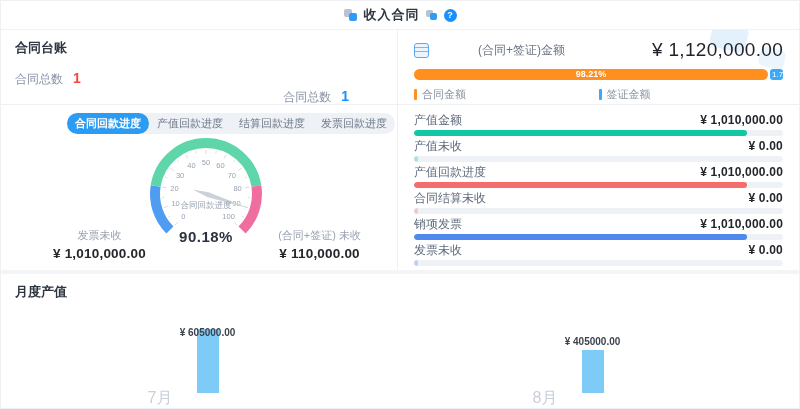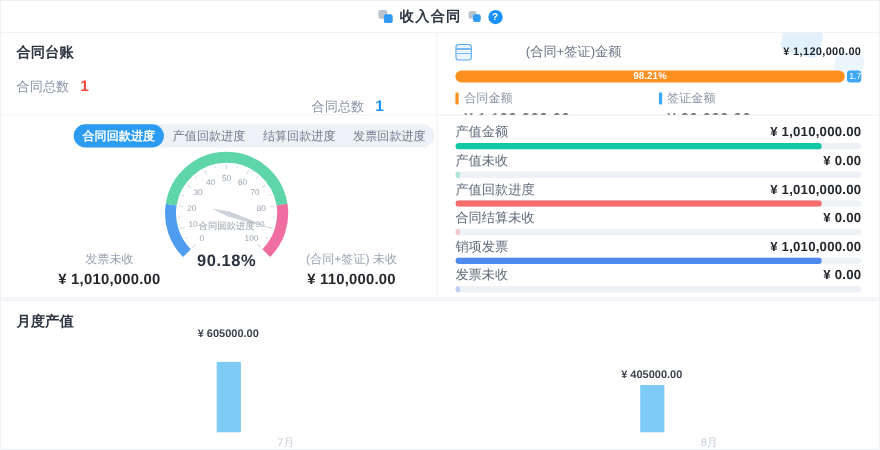--- a/index.html
+++ b/index.html
@@ -30,21 +30,21 @@
   
   .sec-title{font-size:13px;font-weight:bold;color:#2e3642;}
   .ledger-row{display:flex;align-items:baseline;margin-top:13px;font-size:12px;color:#8a94a6;flex-direction:column;}
   .ledger-item{display:flex;align-items:baseline;gap:10px;}
   .ledger-item.second{margin-left:auto;margin-right:34px;}
   .ledger-val{font-size:14px;font-weight:bold;}
   
   .amount-head{display:flex;align-items:center;font-size:12px;color:#6b7585;position:relative;z-index:1;gap:43px;}
   .amount-icon{width:13px;height:13px;border:1px solid #5aa9f0;border-radius:3px;margin-right:6px;background-color:#eaf5ff;
     background-image:linear-gradient(to bottom,transparent 3px,#79b8f2 3px,#79b8f2 4px,transparent 4px,transparent 7px,#79b8f2 7px,#79b8f2 8px,transparent 8px);}
-  .amount-total{margin-left:auto;font-size:10px;font-weight:bold;color:#1f2329;letter-spacing:.3px;}
+  .amount-total{margin-left:auto;font-size:19px;font-weight:normal;color:#1f2329;letter-spacing:.3px;}
   .stack-bar{display:flex;align-items:stretch;height:11px;margin-top:8px;position:relative;z-index:1;}
   .stack-main{flex:1;background:#FF8F1F;border-radius:6px;color:#fff;font-size:9px;font-weight:bold;
     display:flex;align-items:center;justify-content:center;line-height:1;}
   .stack-rest{flex:0 0 13px;margin-left:2px;background:#3DA8F5;border-radius:3px;color:#fff;font-size:8px;
     overflow:hidden;display:flex;align-items:center;padding-left:2px;box-sizing:border-box;white-space:nowrap;line-height:1;}
   .legend{display:flex;margin-top:7px;position:relative;z-index:1;justify-content:space-between;}
   .legend-item{flex:1;}
   .legend-top{display:flex;align-items:center;gap:5px;font-size:11px;color:#8a94a6;}
   .legend-mark{width:3px;height:11px;border-radius:1px;}
   .legend-val{font-size:14px;font-weight:bold;color:#23262b;margin:3px 0 0 8px;letter-spacing:.2px;}
@@ -70,21 +70,21 @@
   .m-label{font-size:12px;color:#5f6b7c;}
   .m-value{margin-left:auto;font-size:12px;font-weight:bold;color:#23262b;letter-spacing:.2px;}
   .m-track{height:6px;background:#eef1f5;border-radius:3px;margin-top:3px;overflow:hidden;}
   .m-fill{height:100%;border-radius:3px;}
   
   .gap-row{height:4px;background:#f3f5f8;}
   .p-monthly{height:137px;box-sizing:border-box;padding:9px 14px 0;background:#fff;}
   .mchart{position:relative;height:106px;margin-top:4px;}
   .mbar{position:absolute;width:22px;bottom:18px;background:#7ECBF8;}
   .mval{position:absolute;width:120px;text-align:center;font-size:10px;font-weight:bold;color:#3c434e;white-space:nowrap;}
-  .mmonth{position:absolute;width:120px;text-align:right;bottom:2px;font-size:10px;color:#c8cfda;}
+  .mmonth{position:absolute;width:120px;text-align:left;bottom:2px;font-size:16px;color:#c8cfda;}
 </style>
 </head>
 <body>
 
 <div class="page">
 
   <div class="hdr">
     <span class="ic-squares">
         <span class="sq back"></span>
         <span class="sq front"></span>
@@ -259,21 +259,21 @@
         </div>
       </div>
   </div>
 
   <div class="gap-row"></div>
 
   <div class="p-monthly">
     <div class="sec-title">月度产值</div>
     <div class="mchart">
         <div class="mbar" style="left: calc(25% - 11px); height: 64px; background: rgb(126, 203, 248);"></div>
-        <div class="mval" style="left: calc(25% - 60px); bottom: 102px;">¥ 605000.00</div>
+        <div class="mval" style="left: calc(25% - 60px); bottom: 73px;">¥ 605000.00</div>
         <div class="mmonth" style="left: calc(25% - 60px);">7月</div>
         <div class="mbar" style="left: calc(75% - 11px); height: 43px; background: rgb(126, 203, 248);"></div>
         <div class="mval" style="left: calc(75% - 60px); bottom: 64px;">¥ 405000.00</div>
         <div class="mmonth" style="left: calc(75% - 60px);">8月</div>
       </div>
   </div>
 
 </div>
 
 </body></html>

